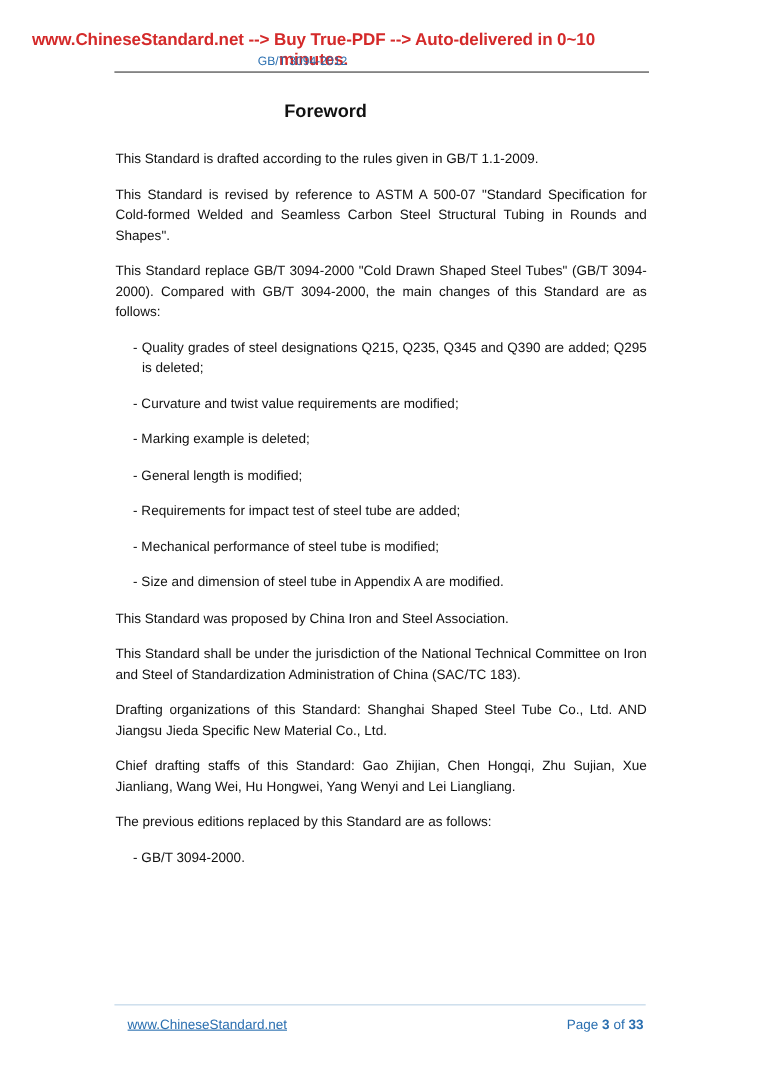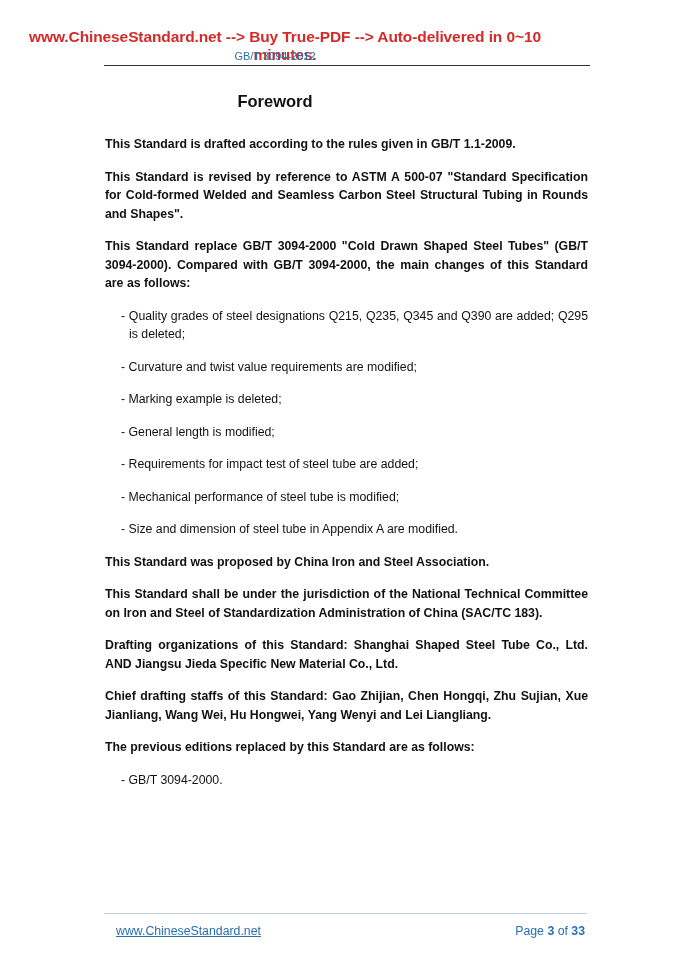--- a/index.html
+++ b/index.html
@@ -45,33 +45,33 @@
     }
     .title {
       position: absolute;
       top: 92px;
       left: 0;
       width: 550px;
       text-align: center;
       font-size: 16.5px;
       font-weight: bold;
       color: #111111;
+      padding-left: 21px;
     }
     .content {
       position: absolute;
       top: 135px;
       left: 105px;
       width: 483px;
       font-size: 12.3px;
       line-height: 18.5px;
     }
     .para {
       margin: 0 0 14px 0;
       text-align: justify;
-      font-weight: bold;
     }
     .item {
       margin: 0 0 14px 0;
       padding-left: 24px;
       text-indent: -8px;
       text-align: justify;
     }
     .footer-rule {
       position: absolute;
       top: 913px;

